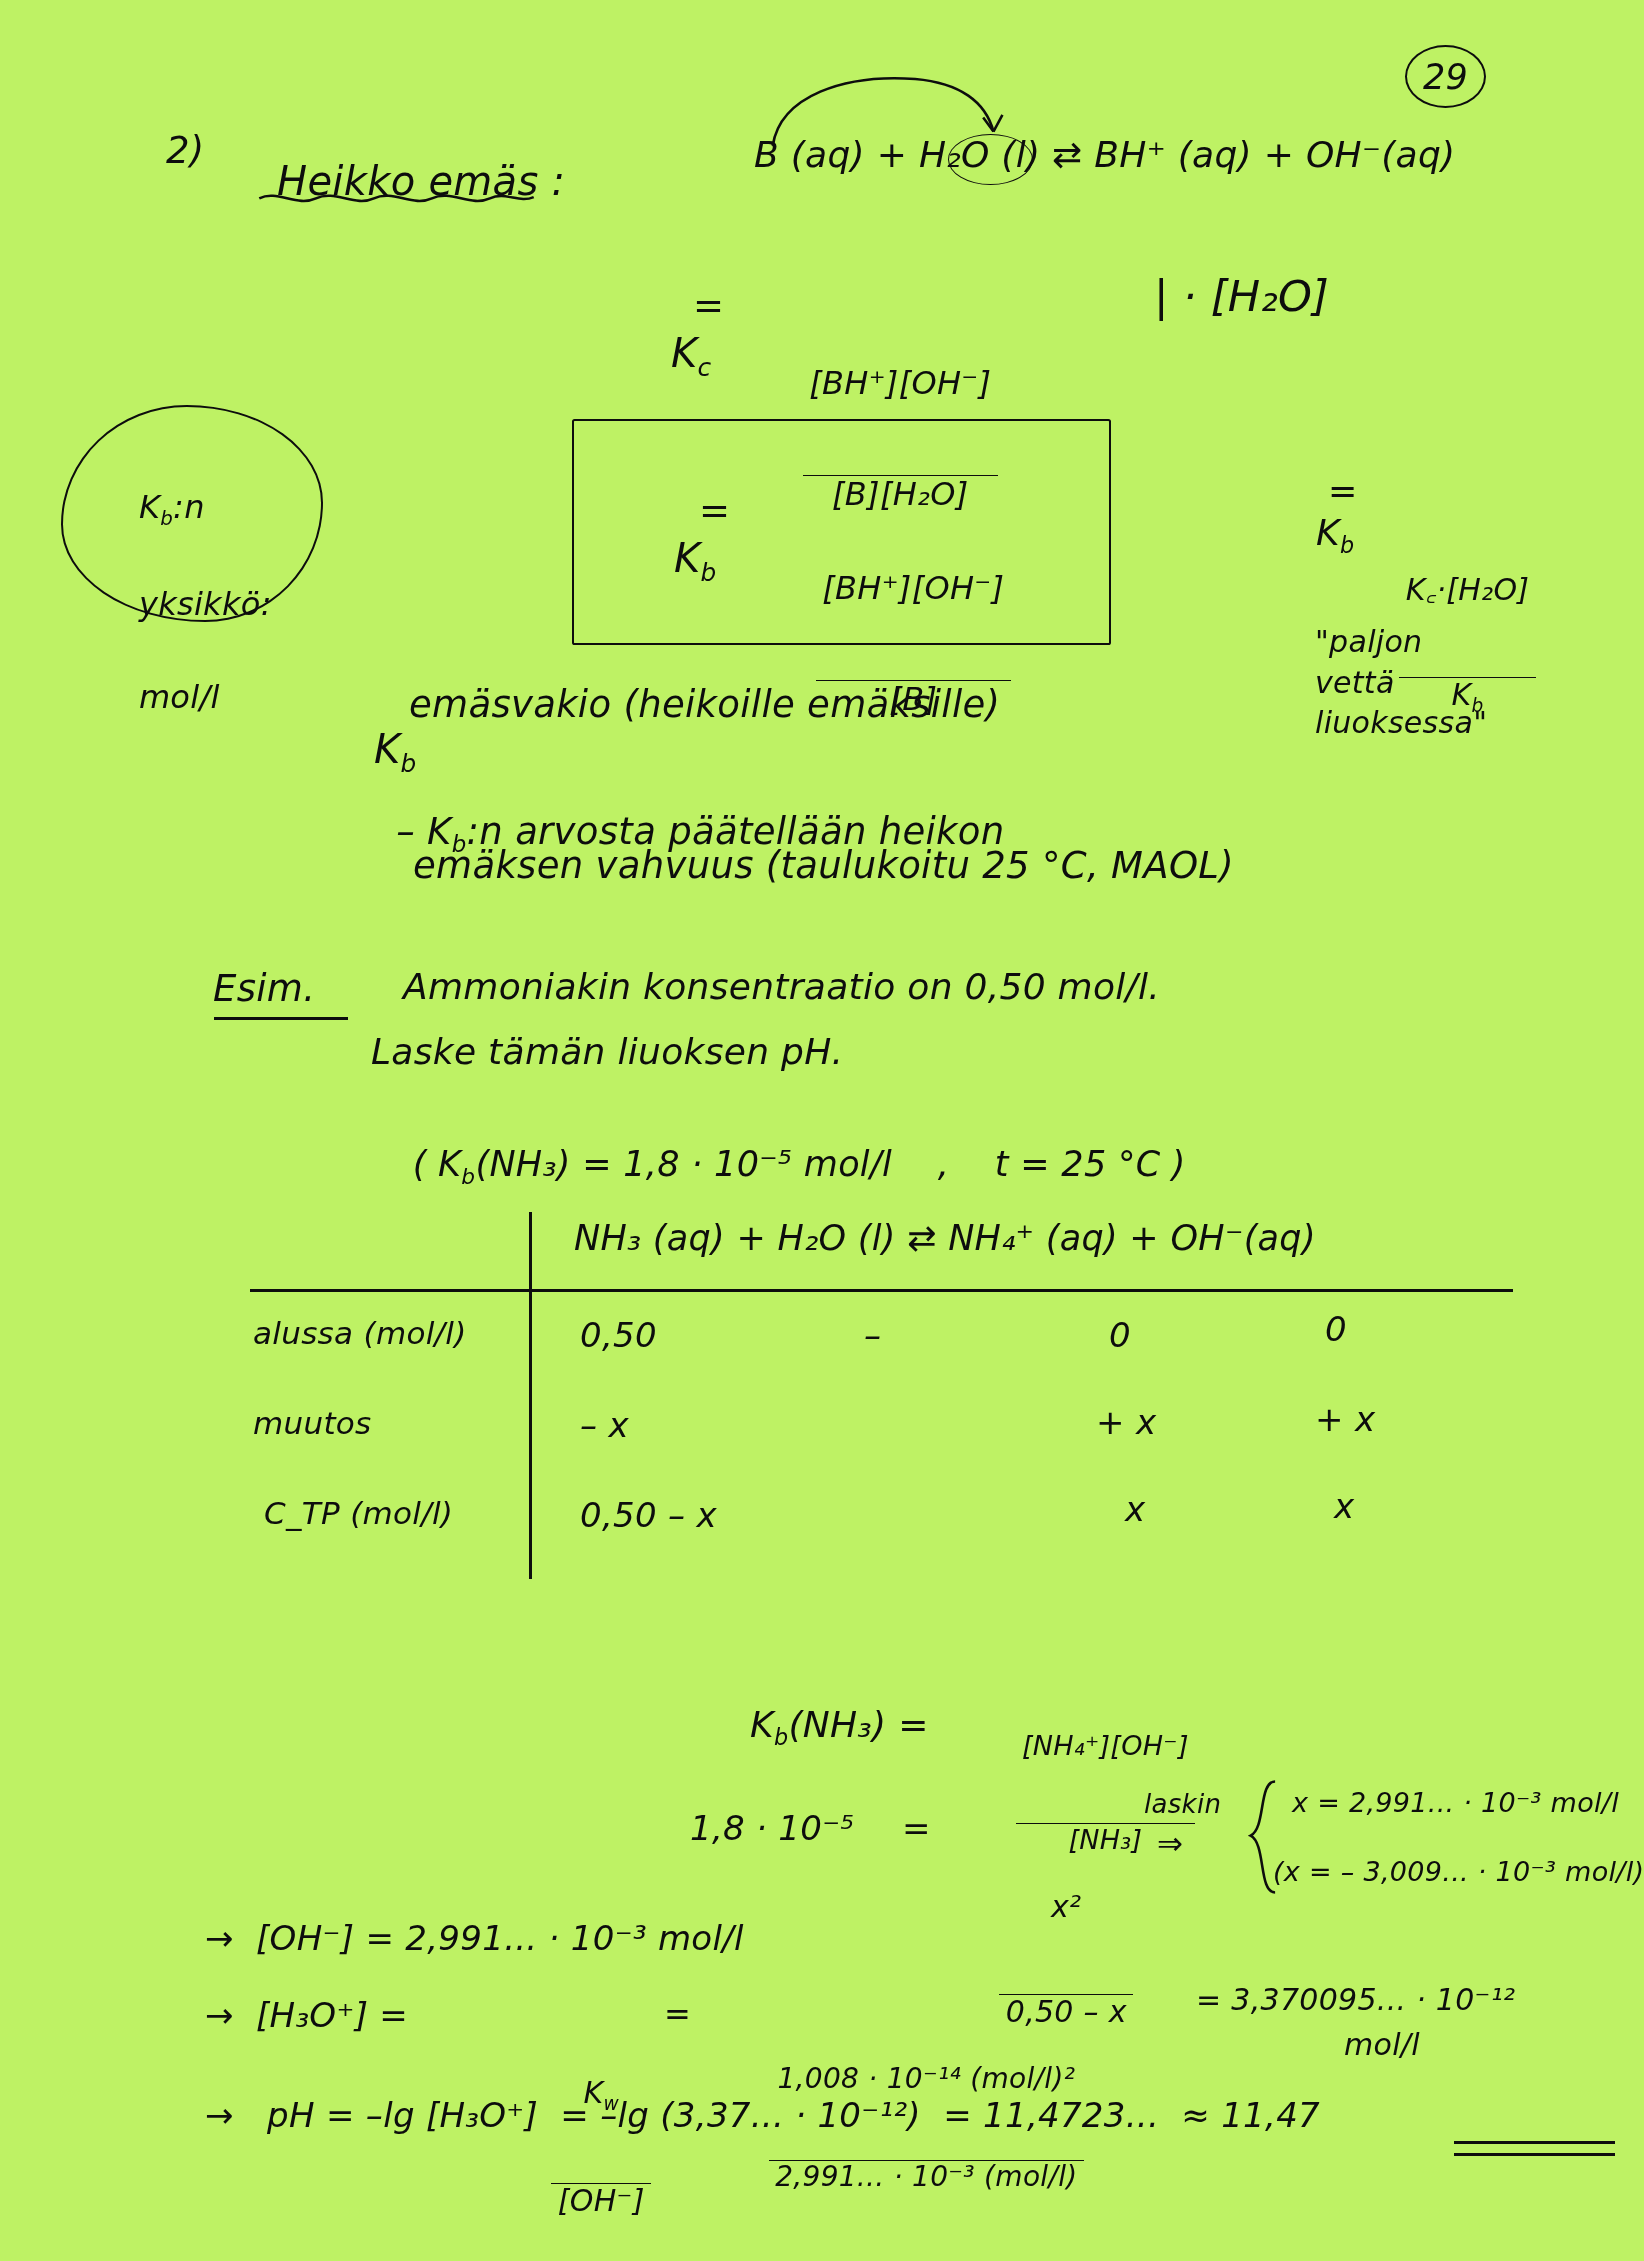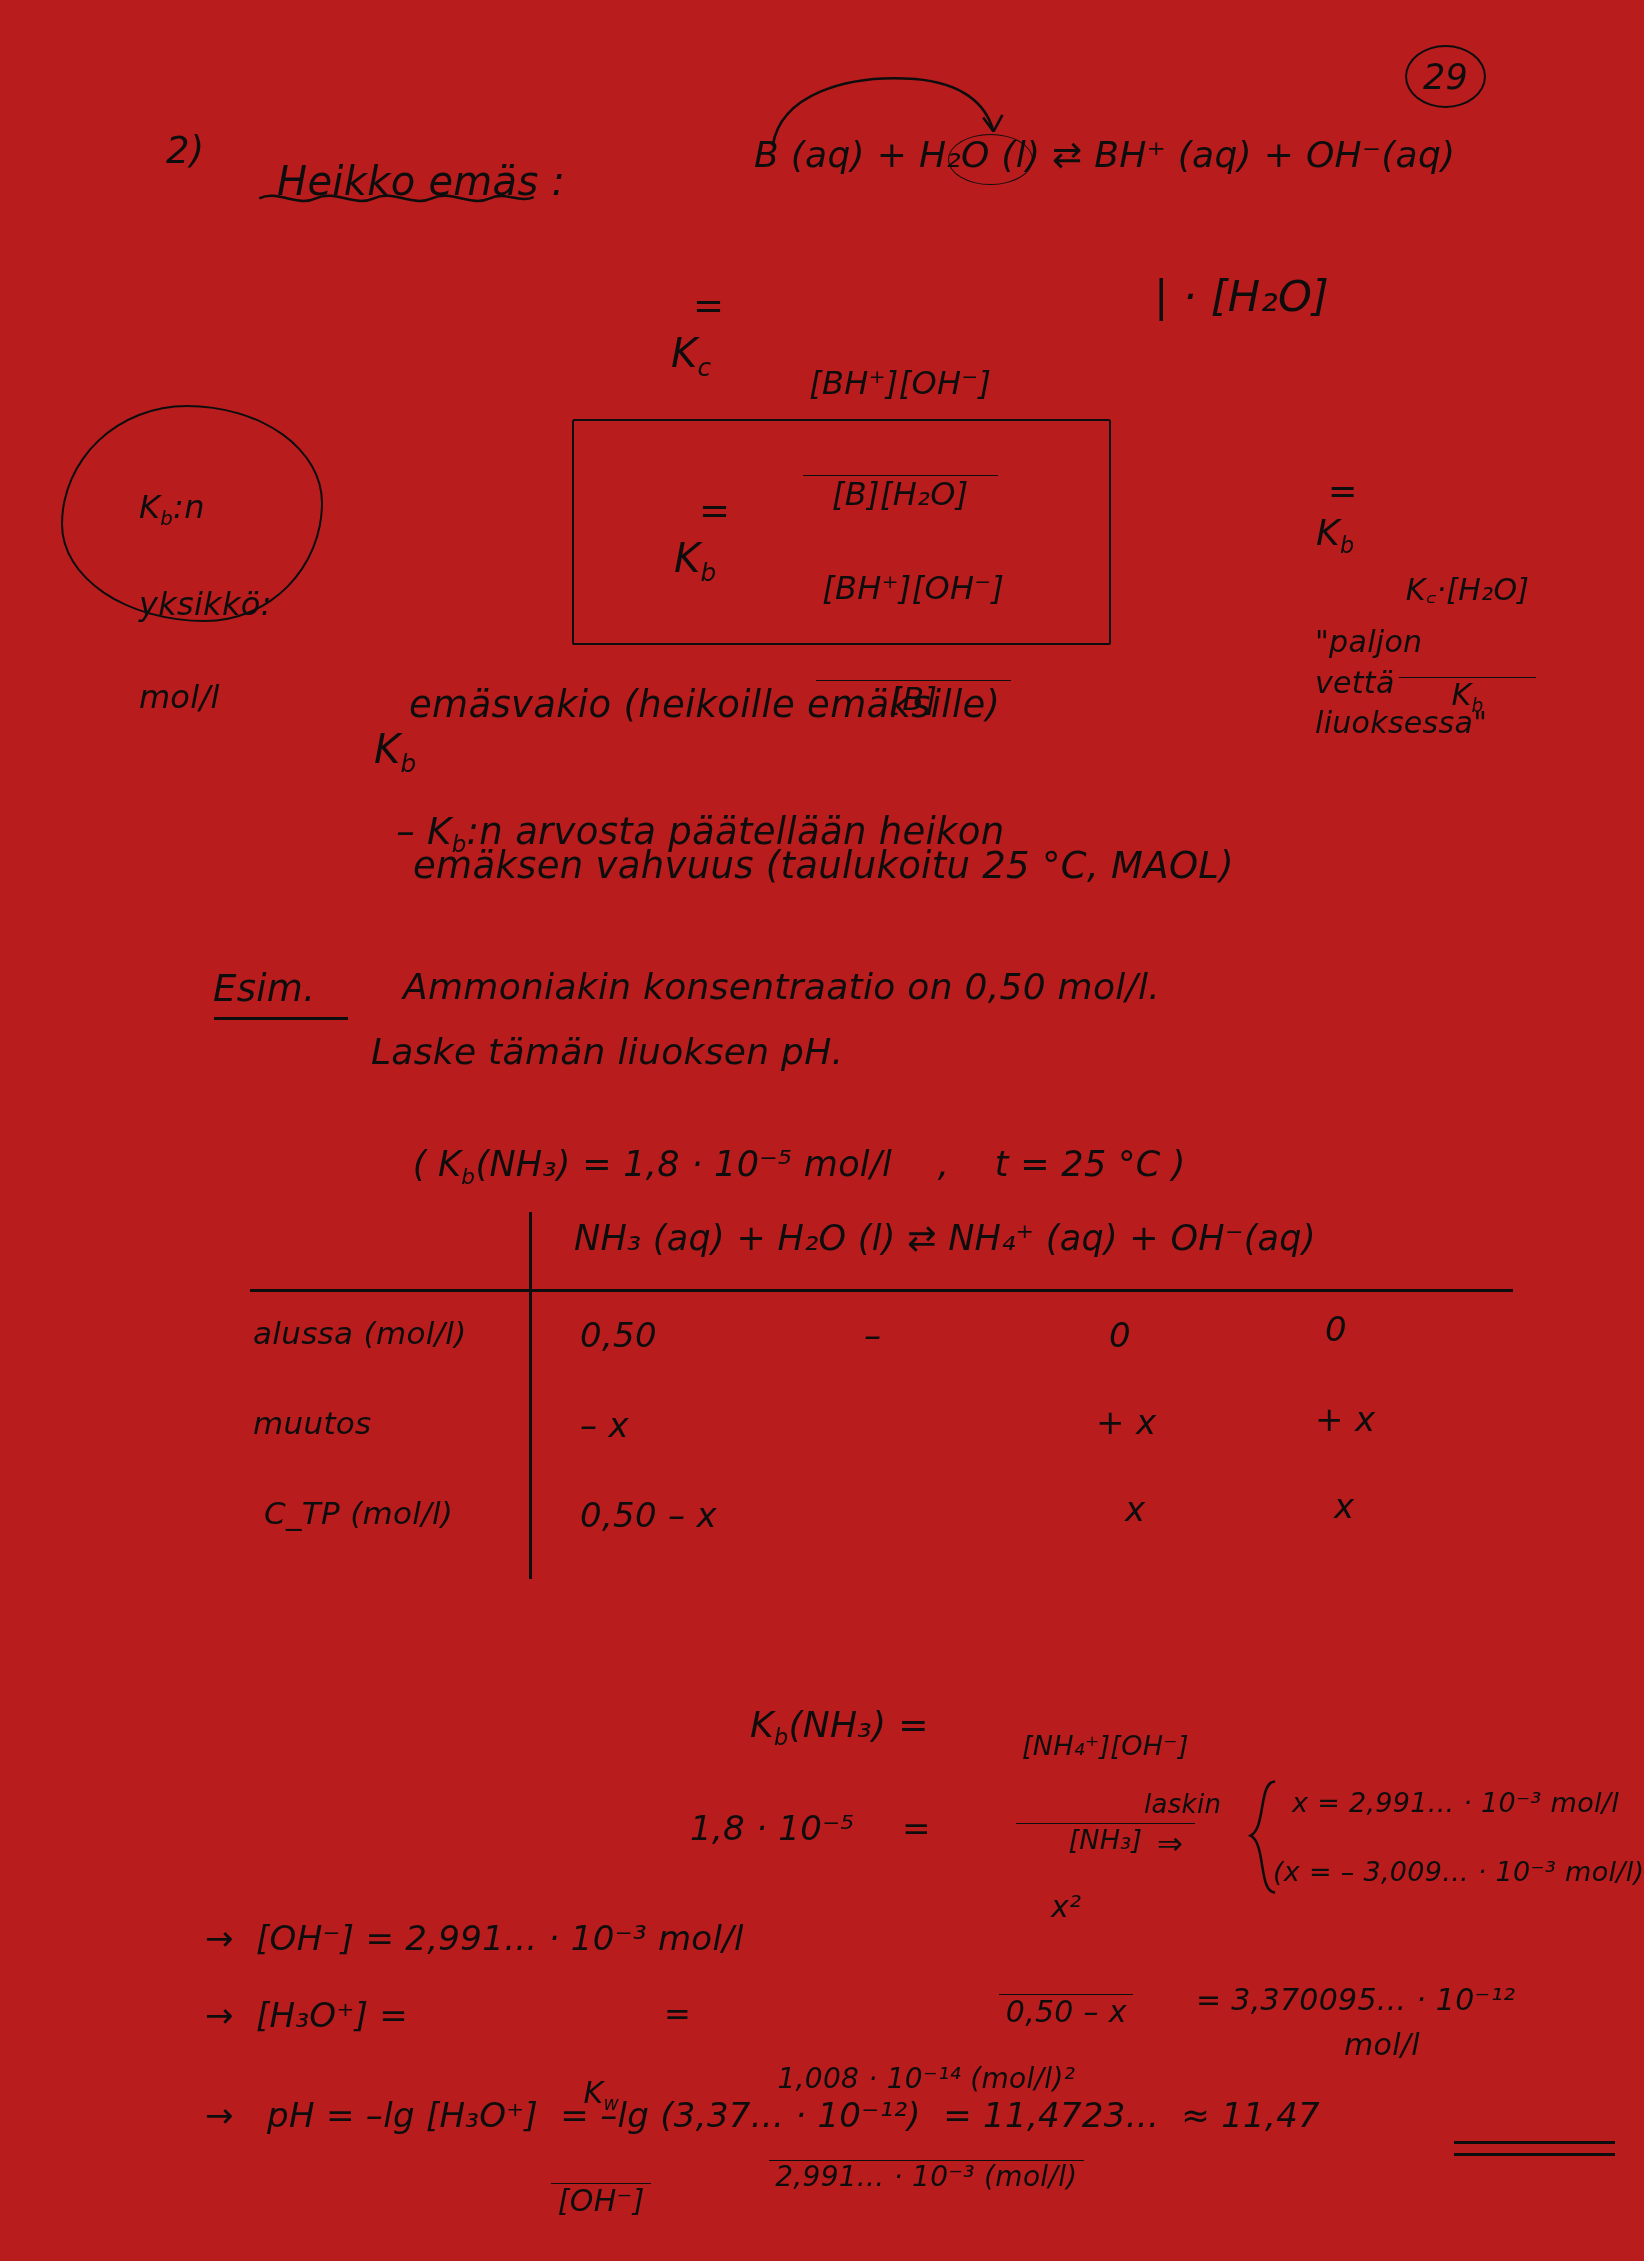--- a/index.html
+++ b/index.html
@@ -11,21 +11,21 @@
     width: 1644px;
     height: 2261px;
     position: relative;
     font-family: "DejaVu Sans", sans-serif;
     color: #111111;
     overflow: hidden;
   }
   .page {
     position: absolute;
     inset: 0;
-    background: #b91c1c;
+    background: #bef264;
   }
   .hw {
     position: absolute;
     font-family: "DejaVu Sans", sans-serif;
     color: #0d0d0d;
     white-space: pre;
     letter-spacing: 0.3px;
     transform-origin: left top;
   }
   .it { font-style: italic; }

